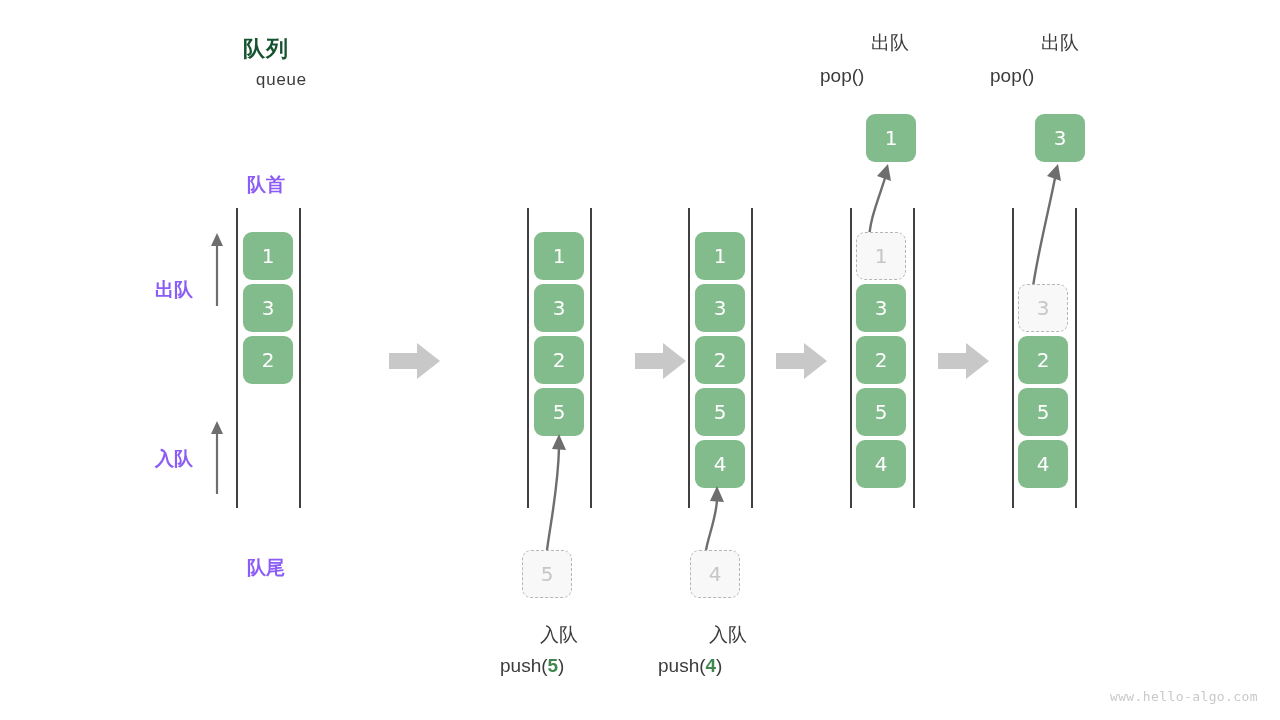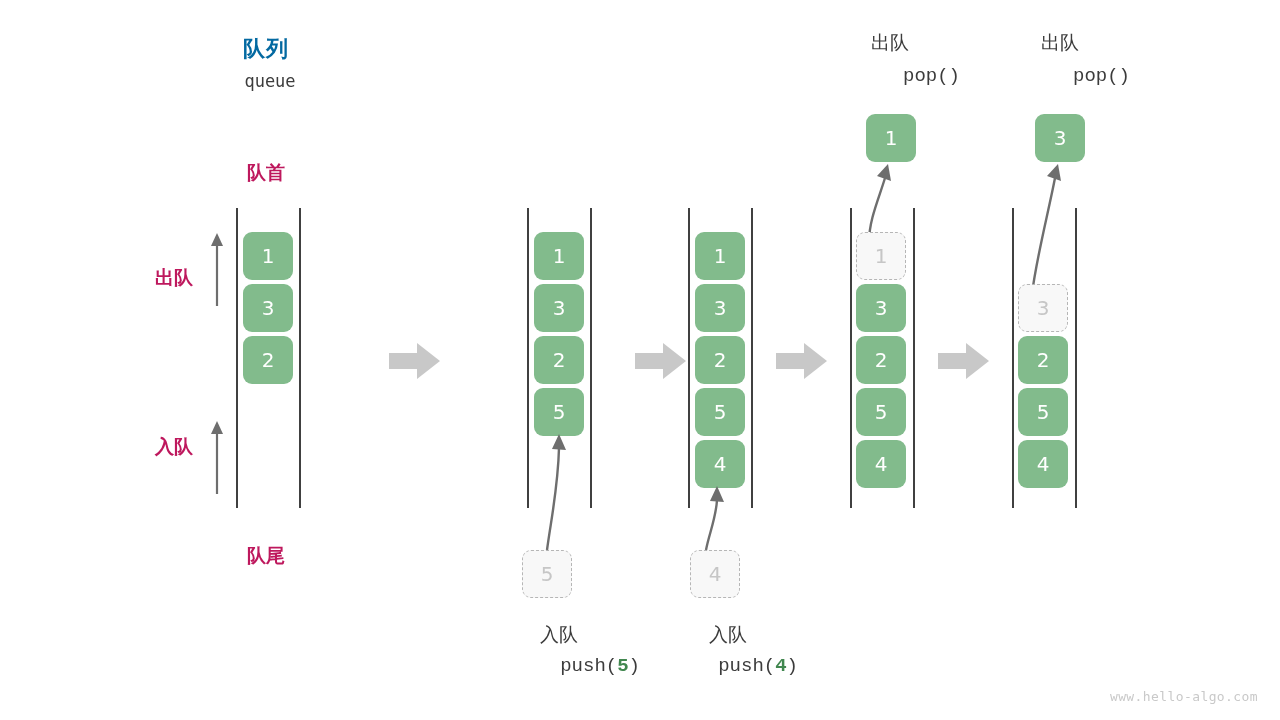--- a/index.html
+++ b/index.html
@@ -21,51 +21,52 @@
     inset: 0;
   }
 
   
   .abs { position: absolute; }
 
   
   .title-cn {
     font-size: 22px;
     font-weight: bold;
-    color: #0369a1;
+    color: #14532d;
     text-align: center;
     letter-spacing: 1px;
     white-space: nowrap;
   }
   .title-mono {
     font-family: "DejaVu Sans Mono", "Liberation Mono", monospace;
     font-size: 17px;
     color: #3c3c3c;
     text-align: center;
     white-space: nowrap;
   }
   .label-cn-bold {
     font-size: 19px;
     font-weight: bold;
-    color: #be185d;
-    white-space: nowrap;
-    text-align: center;
+    color: #8b5cf6;
+    white-space: nowrap;
+    text-align: center;
+    margin-top: 12px;
   }
   .op-cn {
     font-size: 19px;
     color: #3c3c3c;
     white-space: nowrap;
     text-align: center;
   }
   .op-code {
-    font-family: Liberation Mono, monospace;
+    font-family: Liberation Sans, sans-serif;
     font-size: 19px;
     color: #3c3c3c;
     white-space: nowrap;
-    text-align: right;
+    text-align: left;
   }
   .op-code .num { color: #41874f; font-weight: bold; }
 
   
   .rail {
     position: absolute;
     width: 1.6px;
     background: #404040;
   }
 
@@ -109,21 +110,21 @@
     letter-spacing: 0.4px;
     white-space: nowrap;
   }
 </style>
 </head>
 <body>
 
 <div class="stage">
 
   <div class="abs title-cn" style="left:196px; top:34px; width:140px;">队列</div>
-  <div class="abs title-mono" style="left:200px; top:71px; width:140px;">queue</div>
+  <div class="abs title-mono" style="left:211px; top:71px; width:140px;font-family:Liberation Mono, monospace;">queue</div>
 
   <div class="abs label-cn-bold" style="left:196px; top:160px; width:140px;">队首</div>
   <div class="abs label-cn-bold" style="left:196px; top:543px; width:140px;">队尾</div>
 
   <div class="rail" style="left:236px; top:208px; height:300px;"></div>
   <div class="rail" style="left:299px; top:208px; height:300px;"></div>
 
   <svg class="dir-arrow" style="left:206px; top:232px;" width="22" height="76" viewBox="0 0 22 76">
     <line x1="11" y1="74" x2="11" y2="12" stroke="#6e6e6e" stroke-width="2.2"></line>
     <polygon points="11,1 5,14 17,14" fill="#6e6e6e"></polygon>

